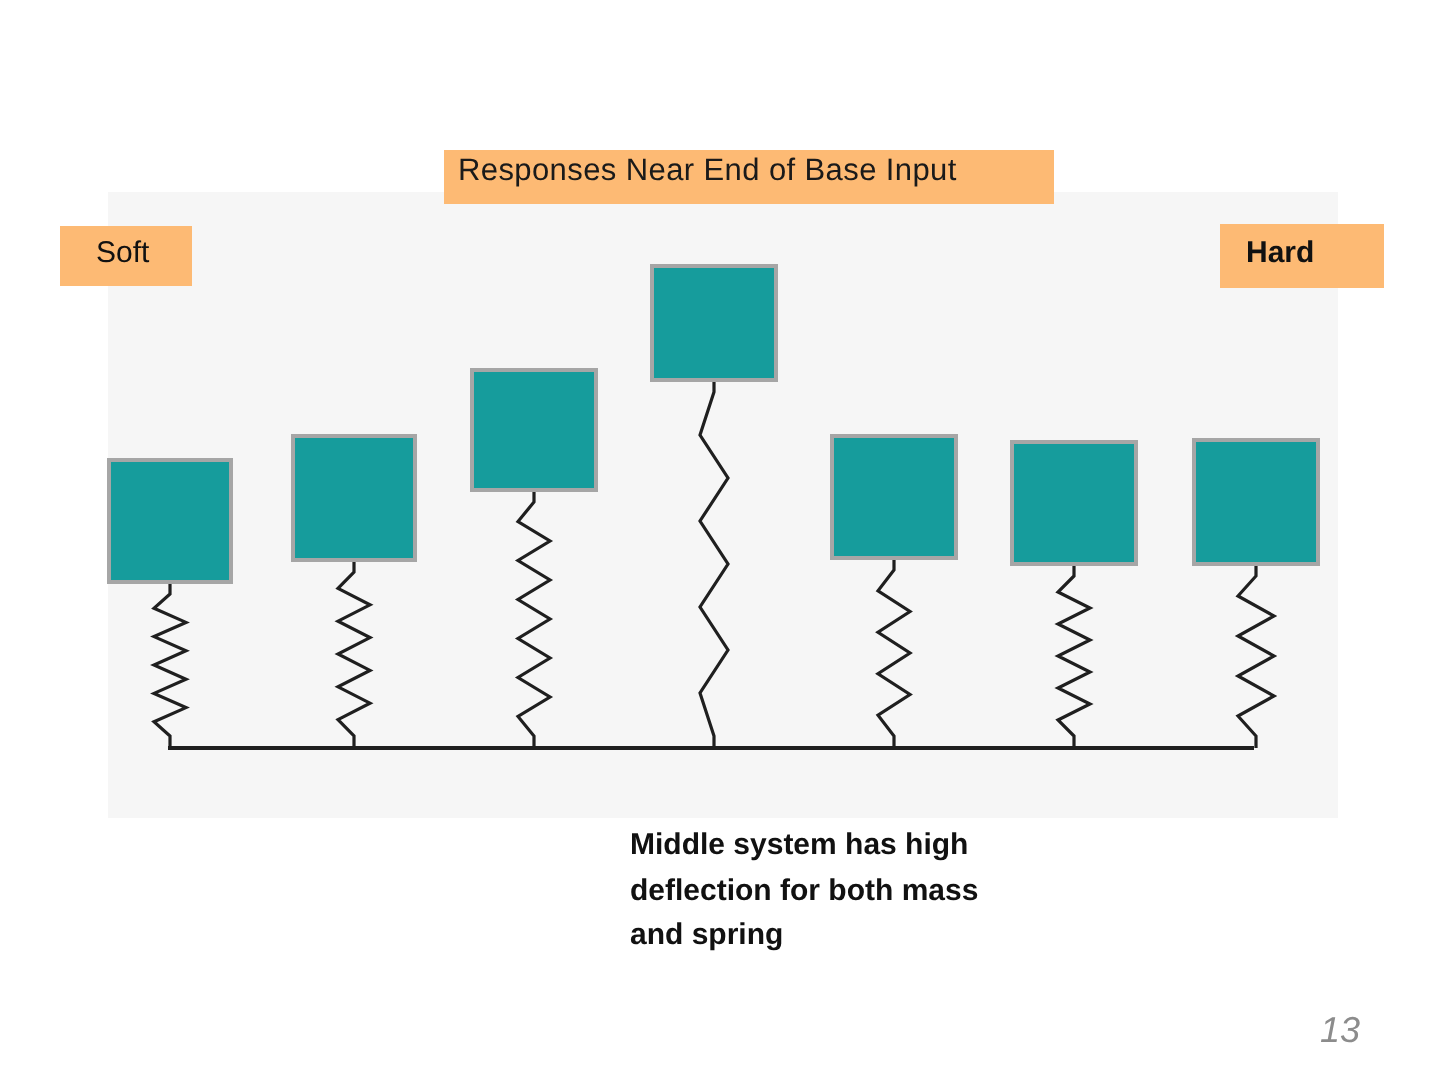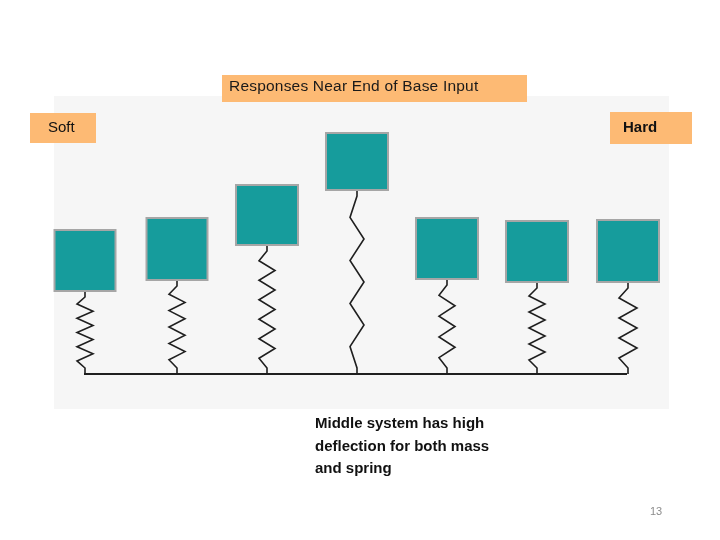--- a/index.html
+++ b/index.html
@@ -22,22 +22,22 @@
   .soft-box{left:30px;top:113px;width:66px;height:30px;}
   .soft-text{position:absolute;left:18px;top:5px;font-size:15px;font-weight:400;color:var(--label_text,#111);}
   .hard-box{left:610px;top:112px;width:82px;height:32px;text-align:center;}
   .hard-text{position:absolute;left:13px;top:6px;font-size:15px;font-weight:600;color:var(--label_text,#111);}
   .diagram-svg{position:absolute;left:0;top:0;}
   .caption{
     position:absolute;left:275px;top:412px;width:210px;
     font-size:15px;font-weight:700;line-height:22.5px;color:var(--caption_text,#111);margin-left:40px;
   }
   .page-number{
-    position:absolute;left:650px;top:505px;width:30px;text-align:left;
-    font-size:11px;color:var(--page_number,#8c8c8c);
+    position:absolute;left:650px;top:505px;width:30px;text-align:right;
+    font-size:18px;color:var(--page_number,#8c8c8c);font-style:italic;
   }
 </style>
 </head>
 <body style="--page: #ffffff; --panel: #f6f6f6; --mass_fill: #169c9c; --mass_stroke: #a6a6a6; --line: #1f1f1f; --title_text: #1a1a1a; --label_text: #111111; --caption_text: #111111; --page_number: #8c8c8c;">
 
 <div class="panel"></div>
 
 <svg class="diagram-svg" width="720" height="540" id="diagram">
     <line x1="84" y1="374" x2="627" y2="374" stroke="#1f1f1f" stroke-width="2"></line>
     <polyline points="85,291 85,297 77,304.1 93,311.2 77,318.3 93,325.4 77,332.5 93,339.6 77,346.7 93,353.8 77,360.9 85,368 85,374" fill="none" stroke="#1f1f1f" stroke-width="1.6"></polyline>

